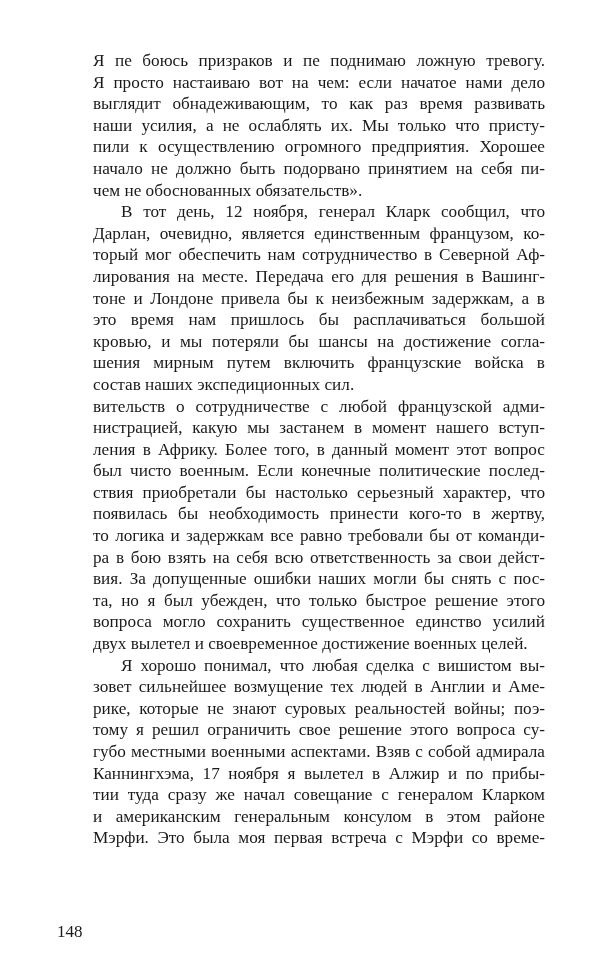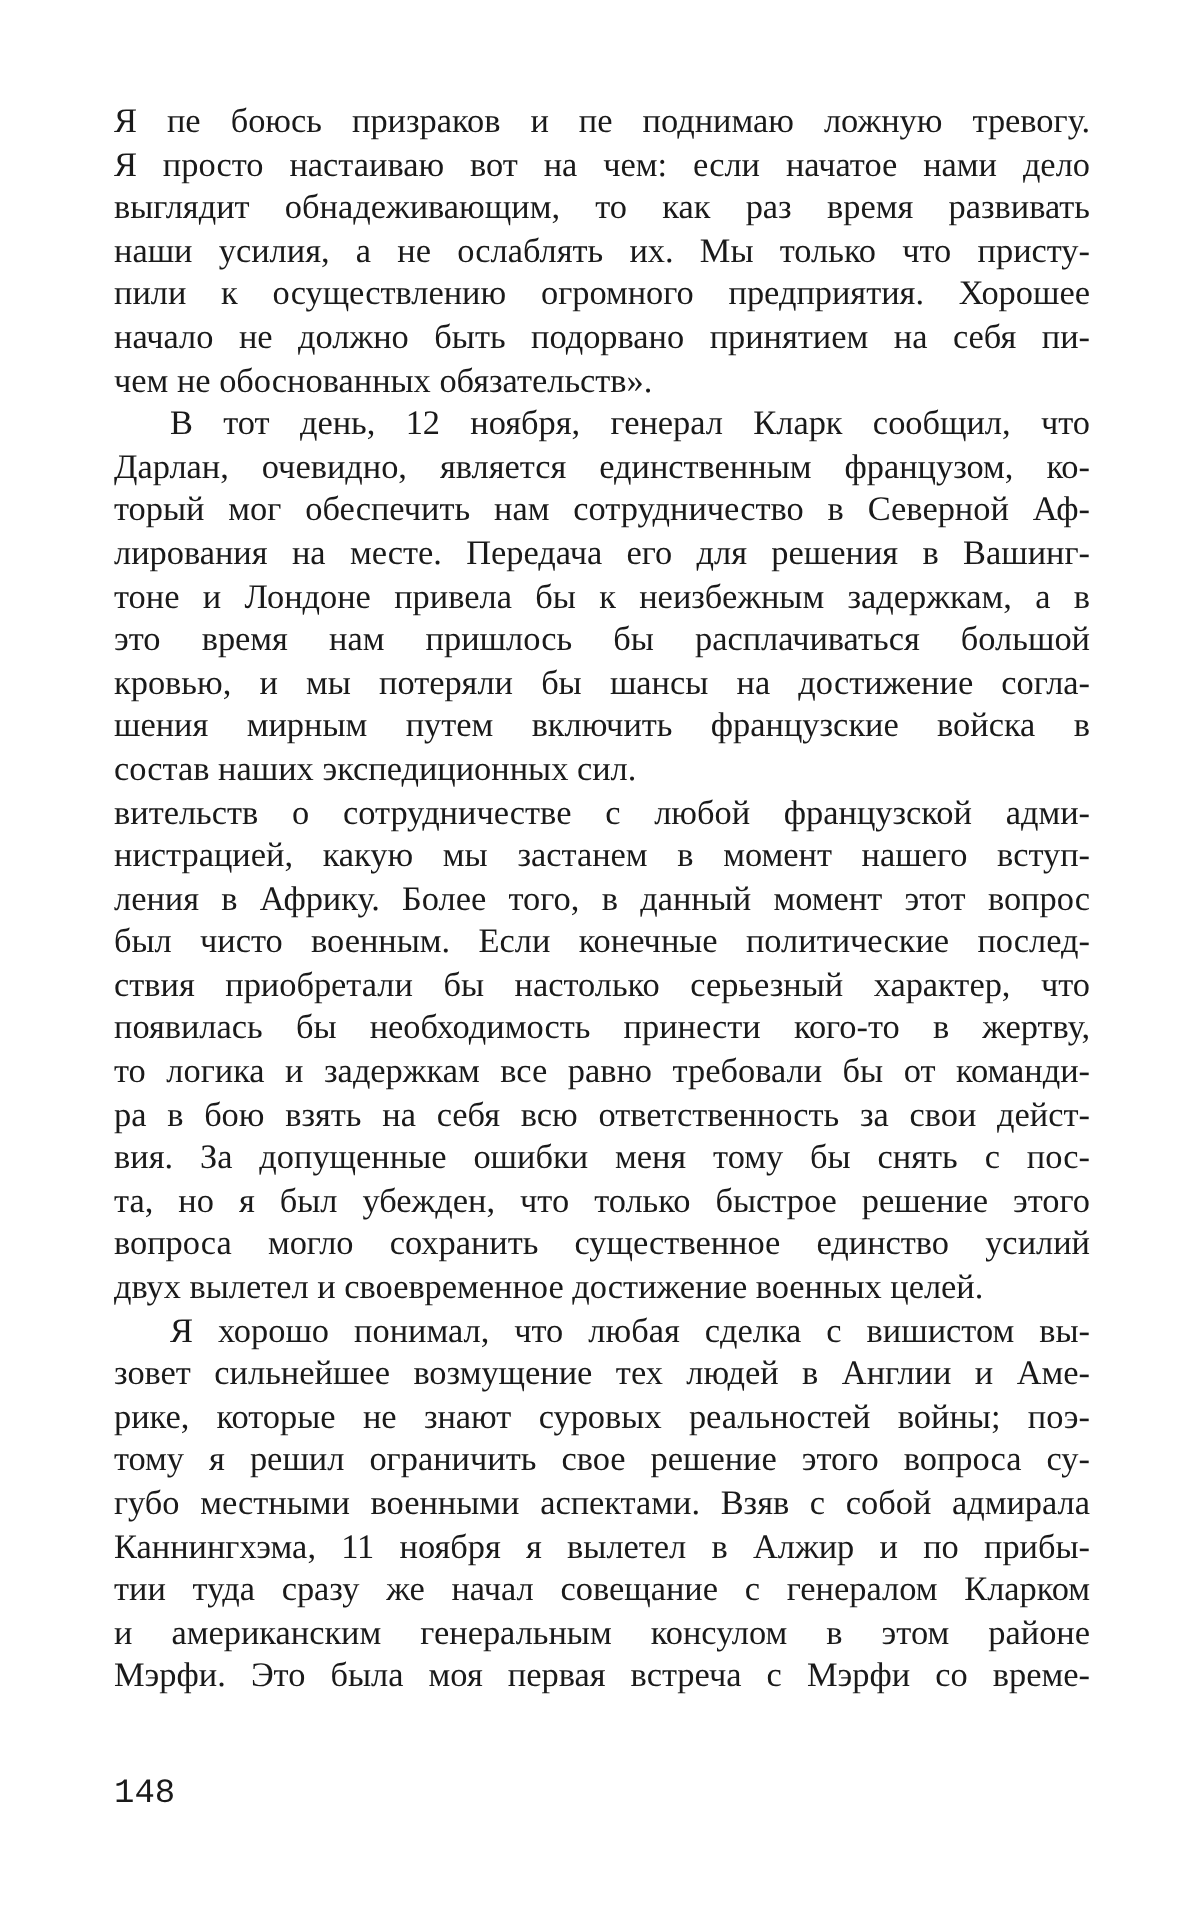--- a/index.html
+++ b/index.html
@@ -5,26 +5,27 @@
   html, body { margin: 0; padding: 0; background: #ffffff; }
   body { width: 600px; height: 965px; position: relative; overflow: hidden; }
   .page {
     position: absolute; left: 57px; top: 50px; width: 488px;
     font-family: "Liberation Serif", "DejaVu Serif", serif;
     font-size: 17.2px; line-height: 21.6px; color: #1a1a1a;
   }
   .line {
     display: block; white-space: nowrap; text-align: justify; text-align-last: justify;
     height: 21.6px;
+    margin-left: 36px;
   }
   .line.last { text-align-last: left; }
   .line.indent { padding-left: 28px; }
   .page-number {
-    position: absolute; left: 57px; top: 888px;
-    font-family: Liberation Mono, monospace;
+    position: absolute; left: 57px; top: 922px;
+    font-family: Liberation Serif, serif;
     font-size: 17px; color: #1a1a1a;
   }
 </style>
 </head>
 <body>
 
 <div class="page" id="page-body">
     <div>
       <span class="line">Я пе боюсь призраков и пе поднимаю ложную тревогу.</span>
       <span class="line">Я просто настаиваю вот на чем: если начатое нами дело</span>
@@ -47,30 +48,30 @@
     </div>
     <div>
       <span class="line">вительств о сотрудничестве с любой французской адми-</span>
       <span class="line">нистрацией, какую мы застанем в момент нашего вступ-</span>
       <span class="line">ления в Африку. Более того, в данный момент этот вопрос</span>
       <span class="line">был чисто военным. Если конечные политические послед-</span>
       <span class="line">ствия приобретали бы настолько серьезный характер, что</span>
       <span class="line">появилась бы необходимость принести кого-то в жертву,</span>
       <span class="line">то логика и задержкам все равно требовали бы от команди-</span>
       <span class="line">ра в бою взять на себя всю ответственность за свои дейст-</span>
-      <span class="line">вия. За допущенные ошибки меня тому бы снять с пос-</span>
+      <span class="line">вия. За допущенные ошибки наших могли бы снять с пос-</span>
       <span class="line">та, но я был убежден, что только быстрое решение этого</span>
       <span class="line">вопроса могло сохранить существенное единство усилий</span>
       <span class="line last">двух вылетел и своевременное достижение военных целей.</span>
     </div>
     <div>
       <span class="line indent">Я хорошо понимал, что любая сделка с вишистом вы-</span>
       <span class="line">зовет сильнейшее возмущение тех людей в Англии и Аме-</span>
       <span class="line">рике, которые не знают суровых реальностей войны; поэ-</span>
       <span class="line">тому я решил ограничить свое решение этого вопроса су-</span>
       <span class="line">губо местными военными аспектами. Взяв с собой адмирала</span>
-      <span class="line">Каннингхэма, 11 ноября я вылетел в Алжир и по прибы-</span>
+      <span class="line">Каннингхэма, 17 ноября я вылетел в Алжир и по прибы-</span>
       <span class="line">тии туда сразу же начал совещание с генералом Кларком</span>
       <span class="line">и американским генеральным консулом в этом районе</span>
       <span class="line">Мэрфи. Это была моя первая встреча с Мэрфи со време-</span>
     </div>
   </div>
 <div class="page-number">148</div>
 
 </body></html>

